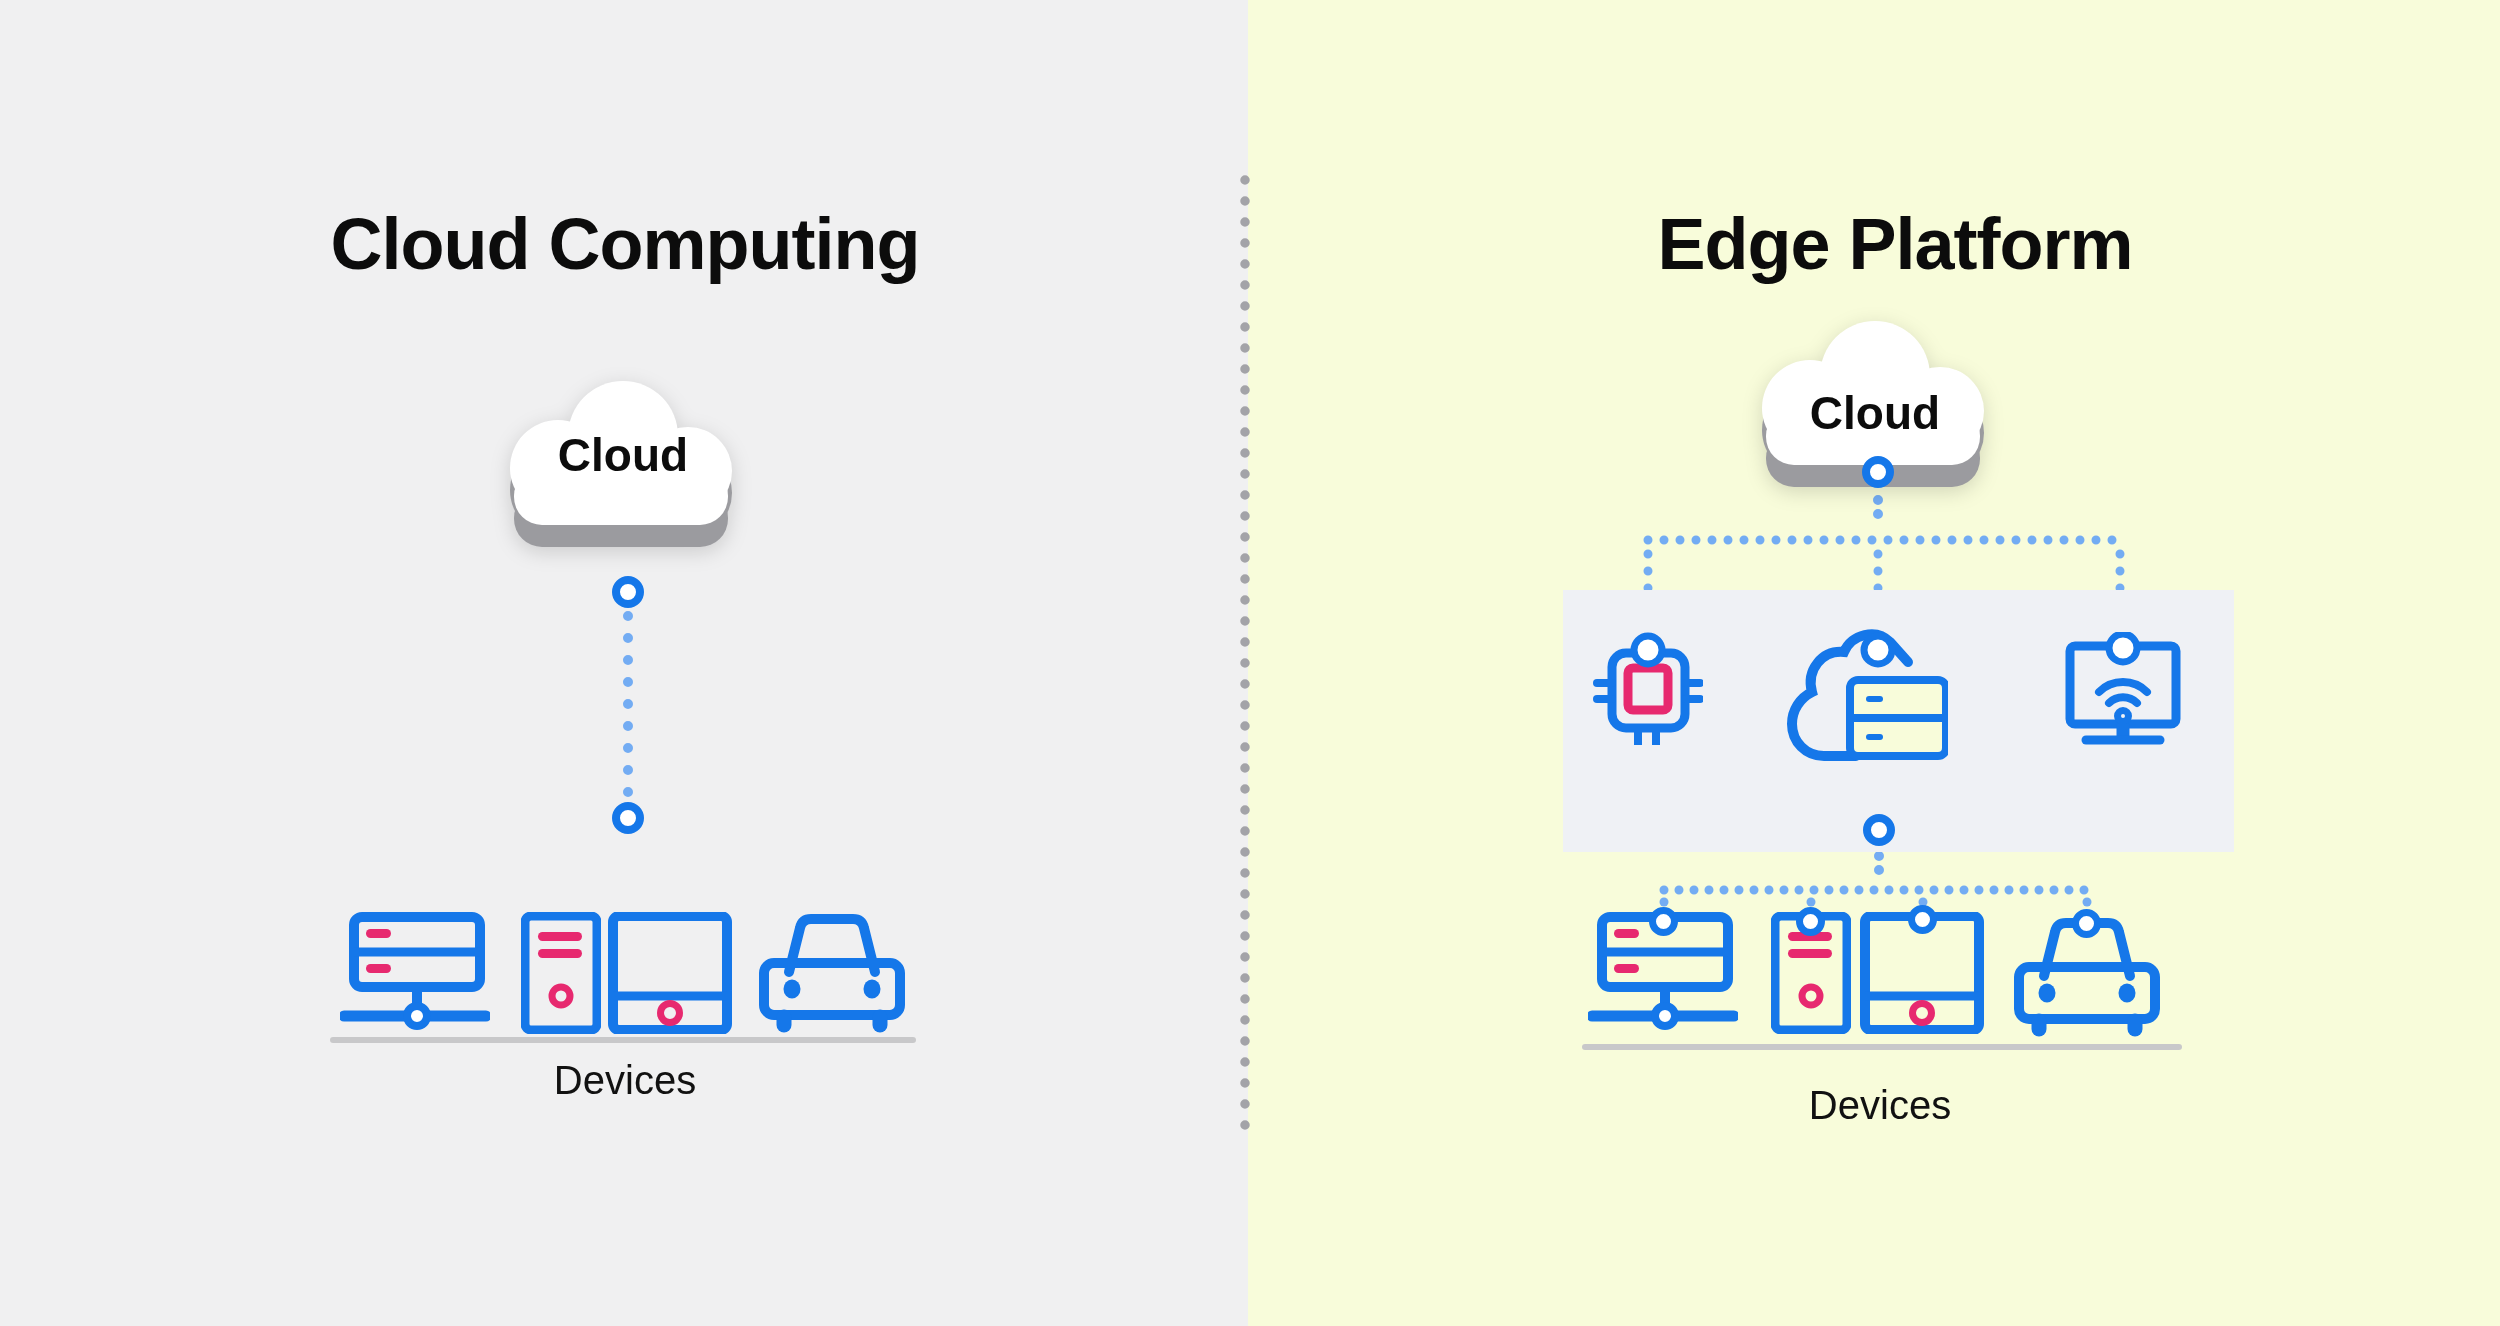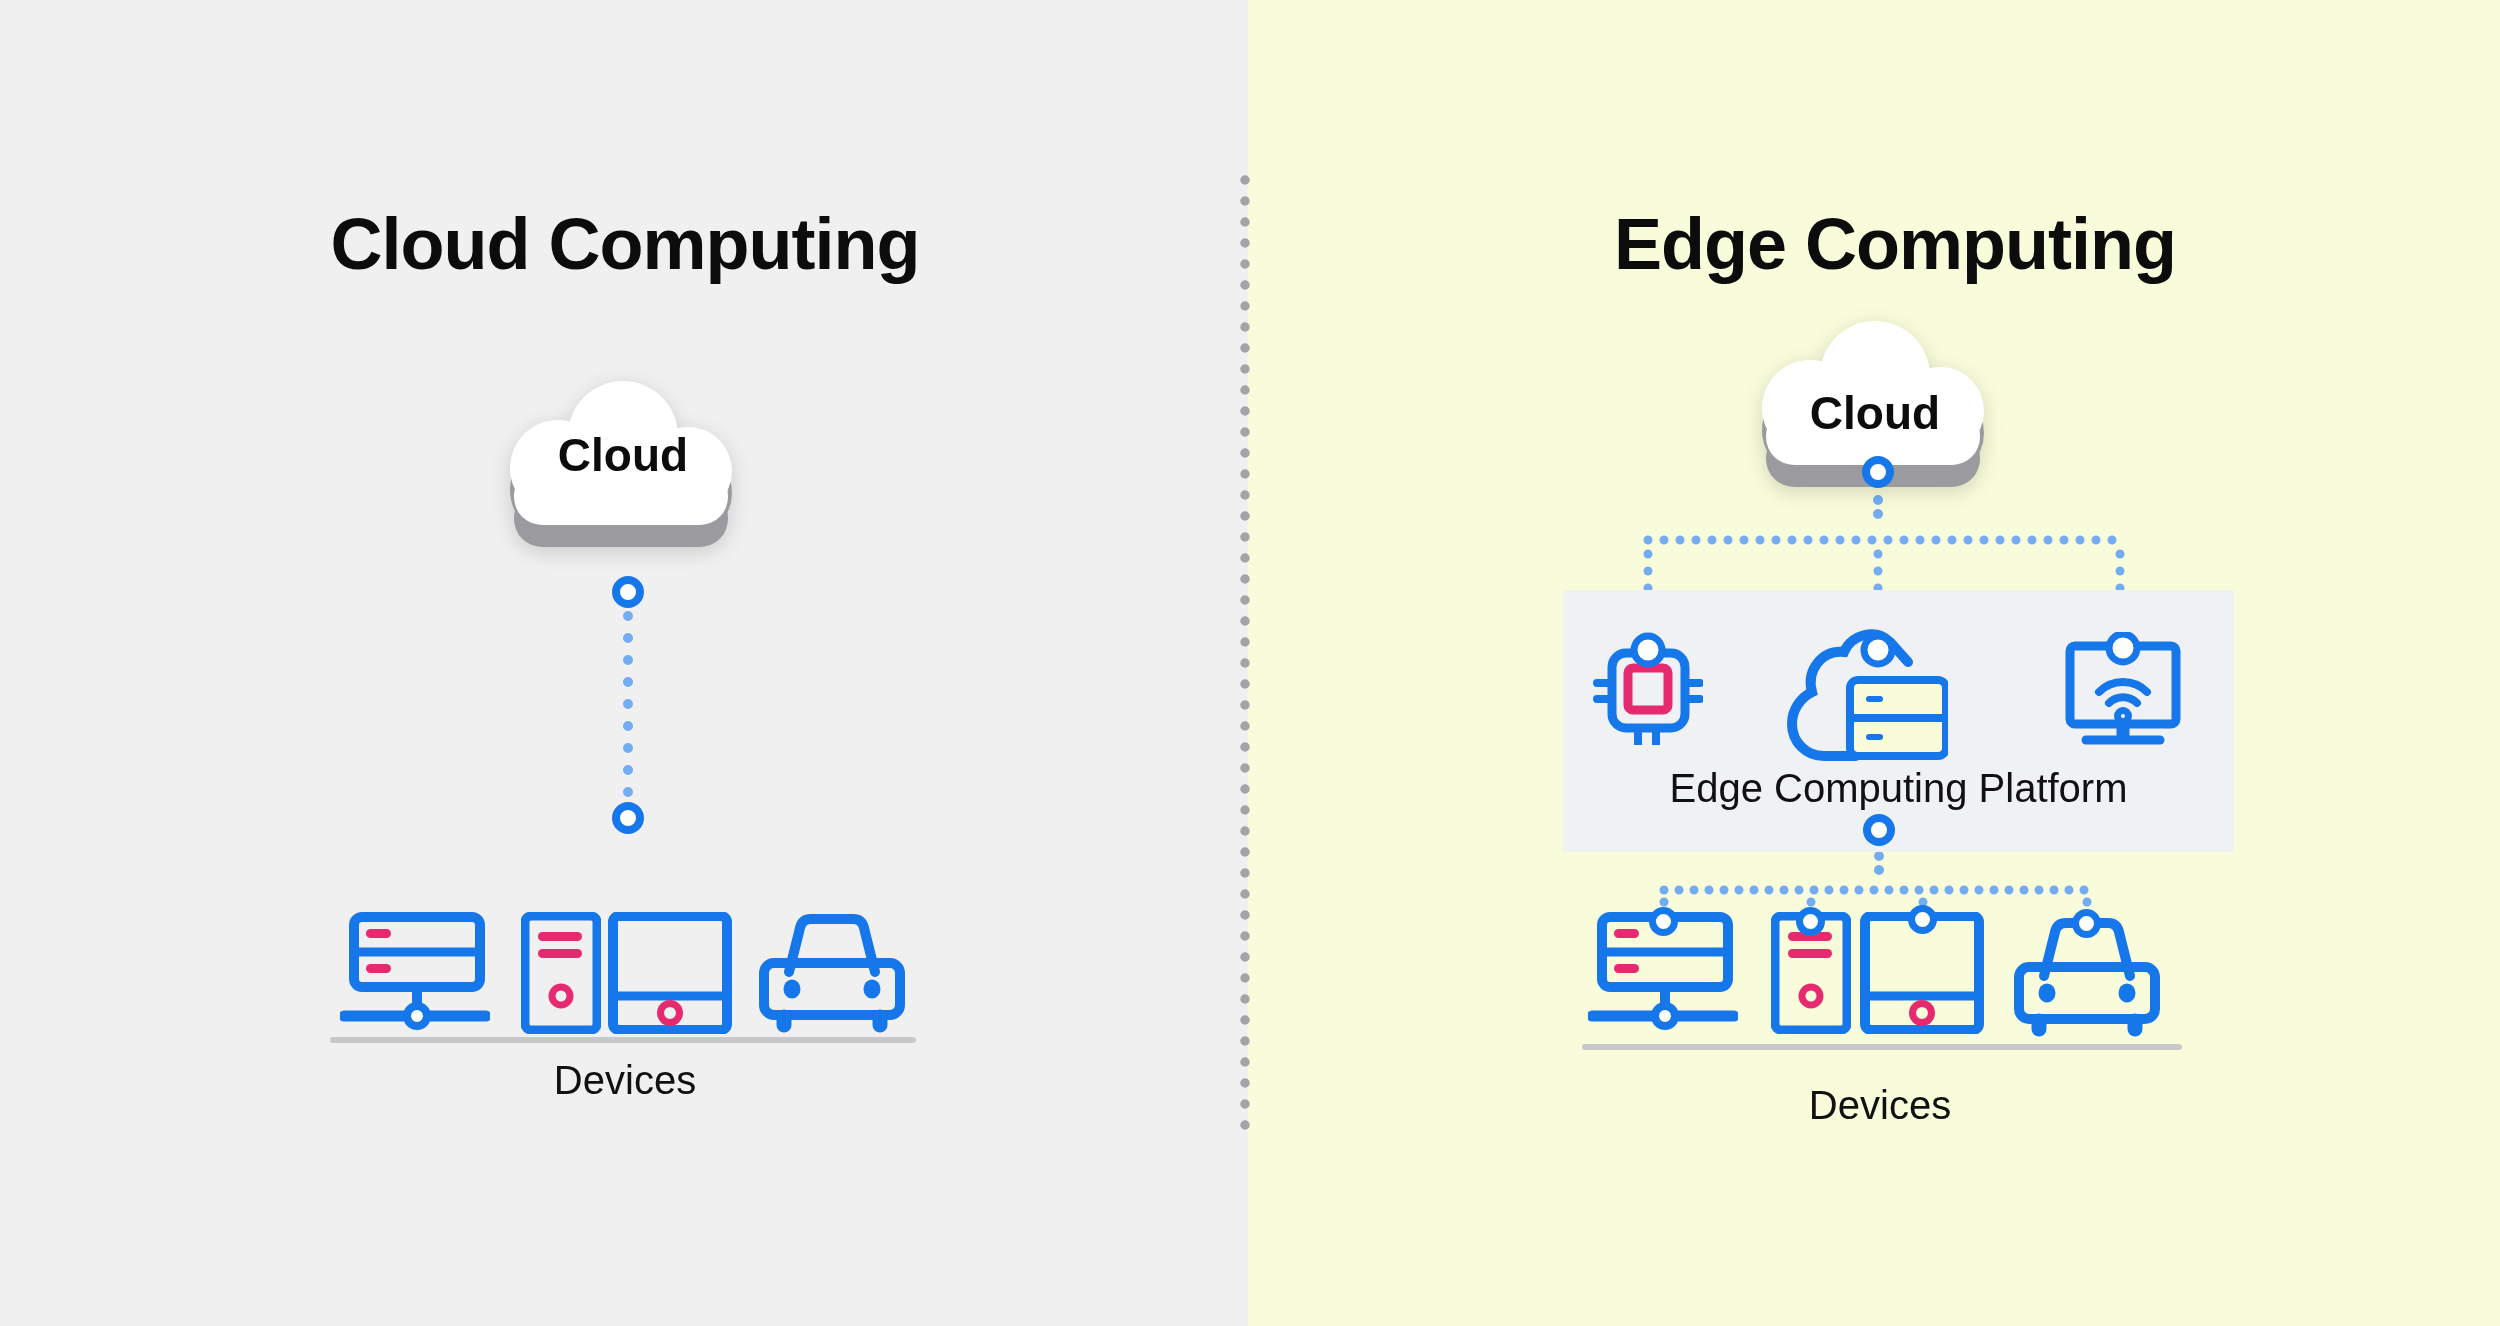--- a/index.html
+++ b/index.html
@@ -98,21 +98,21 @@
     <rect x="7" y="71" width="136" height="52" rx="10" fill="none" stroke="#1577e9" stroke-width="10"></rect>
     <ellipse cx="35" cy="97" rx="8.5" ry="9.5" fill="#1577e9"></ellipse>
     <ellipse cx="115" cy="97" rx="8.5" ry="9.5" fill="#1577e9"></ellipse>
     <line x1="27" y1="125" x2="27" y2="133" stroke="#1577e9" stroke-width="15" stroke-linecap="round"></line>
     <line x1="123" y1="125" x2="123" y2="133" stroke="#1577e9" stroke-width="15" stroke-linecap="round"></line>
   </svg>
 
   <div class="baseline" style="left:330px;top:1037px;width:586px;"></div>
   <span class="abs section-label" style="left:425px;top:1058px;width:400px;">Devices</span>
 
-  <span class="abs title" style="left:1545px;top:207px;width:700px;">Edge Computing</span>
+  <span class="abs title" style="left:1545px;top:207px;width:700px;">Edge Platform</span>
 
   <svg class="abs cloud-svg" style="left:1750px;top:308px;" width="250" height="185" viewBox="0 0 250 185">
     <g fill="#9b9b9f" transform="translate(0,22)">
       <circle cx="60" cy="100" r="48"></circle>
         <circle cx="125" cy="68" r="55"></circle>
       <circle cx="190" cy="103" r="44"></circle>
         <rect x="16" y="100" width="214" height="57" rx="28"></rect>
     </g>
     <g fill="#ffffff">
       <circle cx="60" cy="100" r="48"></circle>
@@ -150,21 +150,20 @@
   <svg class="abs" style="left:2058px;top:632px;" width="130" height="120" viewBox="0 0 130 120">
     <rect x="12" y="14" width="106" height="78" rx="5" fill="none" stroke="#1577e9" stroke-width="9"></rect>
     <path d="M41,60 A34,34 0 0 1 89,60" fill="none" stroke="#1577e9" stroke-width="8" stroke-linecap="round"></path>
     <path d="M51,71 A20,20 0 0 1 79,71" fill="none" stroke="#1577e9" stroke-width="8" stroke-linecap="round"></path>
     <circle cx="65" cy="84" r="5.5" fill="none" stroke="#1577e9" stroke-width="7"></circle>
     <line x1="65" y1="92" x2="65" y2="106" stroke="#1577e9" stroke-width="13"></line>
     <line x1="28" y1="108" x2="102" y2="108" stroke="#1577e9" stroke-width="9" stroke-linecap="round"></line>
     <circle cx="65" cy="16" r="14" fill="#fff" stroke="#1577e9" stroke-width="7"></circle>
   </svg>
 
-  <span class="abs platform-label" style="left:1563px;top:766px;width:671px;">Edge Computing Platform</span>
   <div class="node" style="left:1863px;top:814px;"></div>
 
   <svg class="abs" style="left:1588px;top:912px;" width="150" height="120" viewBox="0 0 150 120">
     <rect x="14" y="5" width="126" height="70" rx="8" fill="none" stroke="#1577e9" stroke-width="10"></rect>
     <line x1="14" y1="40" x2="140" y2="40" stroke="#1577e9" stroke-width="9"></line>
     <rect x="26" y="17" width="25" height="9" rx="4.5" fill="#e7296f"></rect>
     <rect x="26" y="52" width="25" height="9" rx="4.5" fill="#e7296f"></rect>
     <line x1="77" y1="75" x2="77" y2="104" stroke="#1577e9" stroke-width="10"></line>
     <line x1="4" y1="104" x2="146" y2="104" stroke="#1577e9" stroke-width="11" stroke-linecap="round"></line>
     <circle cx="77" cy="104" r="10" fill="#fff" stroke="#1577e9" stroke-width="8"></circle>

